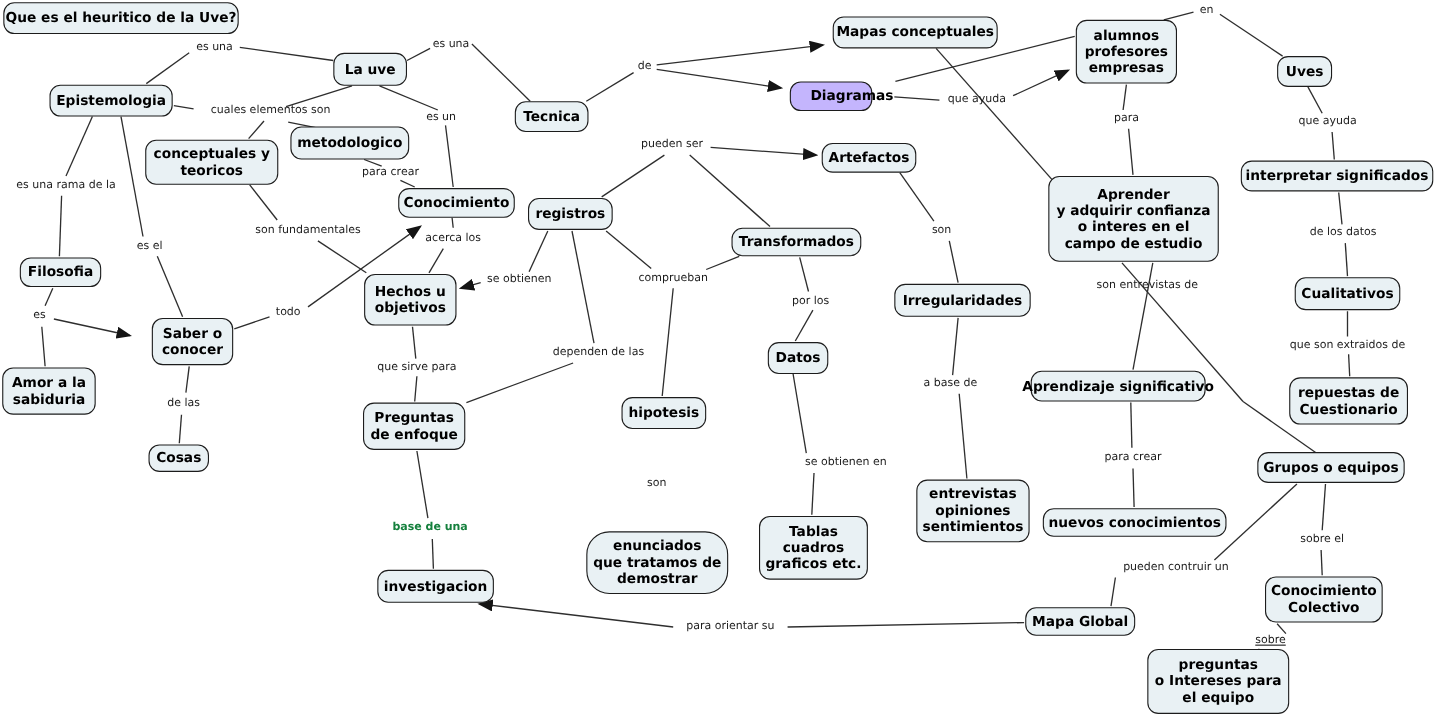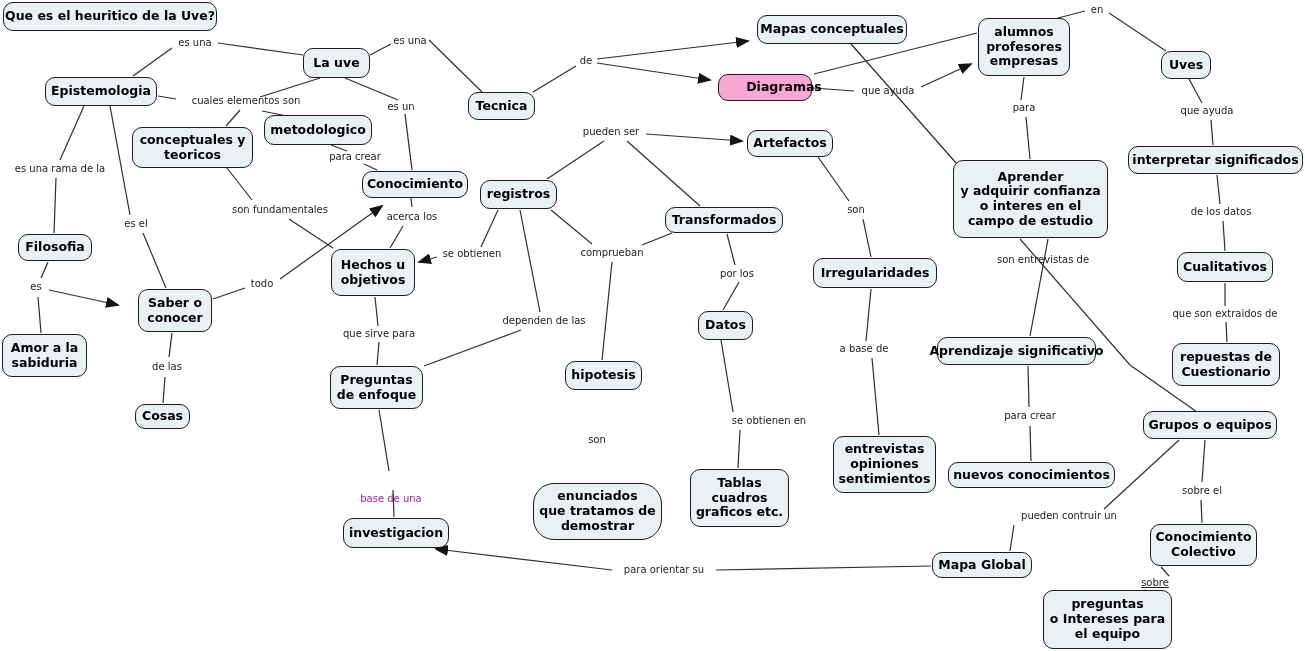--- a/index.html
+++ b/index.html
@@ -114,21 +114,21 @@
   </svg>
   <div id="node-layer">
       <div class="node" style="left: 3px; top: 2px; width: 214px; height: 29px; background: rgb(233, 241, 244); border-color: rgb(28, 28, 28);">Que es el heuritico de la Uve?</div>
       <div class="node" style="left: 303px; top: 48px; width: 67px; height: 30px; background: rgb(233, 241, 244); border-color: rgb(28, 28, 28);">La uve</div>
       <div class="node" style="left: 45px; top: 77px; width: 112px; height: 29px; background: rgb(233, 241, 244); border-color: rgb(28, 28, 28);">Epistemologia</div>
       <div class="node" style="left: 132px; top: 127px; width: 121px; height: 41px; background: rgb(233, 241, 244); border-color: rgb(28, 28, 28);">conceptuales y
 teoricos</div>
       <div class="node" style="left: 264px; top: 115px; width: 108px; height: 30px; background: rgb(233, 241, 244); border-color: rgb(28, 28, 28);">metodologico</div>
       <div class="node" style="left: 468px; top: 92px; width: 67px; height: 28px; background: rgb(233, 241, 244); border-color: rgb(28, 28, 28);">Tecnica</div>
       <div class="node" style="left: 757px; top: 15px; width: 150px; height: 29px; background: rgb(233, 241, 244); border-color: rgb(28, 28, 28);">Mapas conceptuales</div>
-      <div class="node" style="left: 718px; top: 74px; width: 94px; height: 27px; background: #f9a8d4; border-color: rgb(28, 28, 28); padding-left: 40px;">Diagramas</div>
+      <div class="node" style="left: 718px; top: 74px; width: 75px; height: 27px; background: #c4b5fd; border-color: rgb(28, 28, 28); padding-left: 40px;">Diagramas</div>
       <div class="node" style="left: 747px; top: 130px; width: 86px; height: 27px; background: rgb(233, 241, 244); border-color: rgb(28, 28, 28);">Artefactos</div>
       <div class="node" style="left: 978px; top: 18px; width: 92px; height: 58px; background: rgb(233, 241, 244); border-color: rgb(28, 28, 28);">alumnos
 profesores
 empresas</div>
       <div class="node" style="left: 1161px; top: 51px; width: 50px; height: 28px; background: rgb(233, 241, 244); border-color: rgb(28, 28, 28);">Uves</div>
       <div class="node" style="left: 1128px; top: 146px; width: 175px; height: 28px; background: rgb(233, 241, 244); border-color: rgb(28, 28, 28);">interpretar significados</div>
       <div class="node" style="left: 362px; top: 171px; width: 106px; height: 27px; background: rgb(233, 241, 244); border-color: rgb(28, 28, 28);">Conocimiento</div>
       <div class="node" style="left: 480px; top: 180px; width: 77px; height: 29px; background: rgb(233, 241, 244); border-color: rgb(28, 28, 28);">registros</div>
       <div class="node" style="left: 18px; top: 234px; width: 74px; height: 27px; background: rgb(233, 241, 244); border-color: rgb(28, 28, 28);">Filosofia</div>
       <div class="node" style="left: 138px; top: 289px; width: 74px; height: 43px; background: rgb(233, 241, 244); border-color: rgb(28, 28, 28);">Saber o
@@ -197,18 +197,18 @@
       <div class="link-label" style="left: 262px; top: 284px; color: rgb(27, 27, 27);">todo</div>
       <div class="link-label" style="left: 379px; top: 334px; color: rgb(27, 27, 27);">que sirve para</div>
       <div class="link-label" style="left: 544px; top: 321px; color: rgb(27, 27, 27);">dependen de las</div>
       <div class="link-label" style="left: 167px; top: 367px; color: rgb(27, 27, 27);">de las</div>
       <div class="link-label" style="left: 864px; top: 349px; color: rgb(27, 27, 27);">a base de</div>
       <div class="link-label" style="left: 1225px; top: 314px; color: rgb(27, 27, 27);">que son extraidos de</div>
       <div class="link-label" style="left: 597px; top: 440px; color: rgb(27, 27, 27);">son</div>
       <div class="link-label" style="left: 769px; top: 421px; color: rgb(27, 27, 27);">se obtienen en</div>
       <div class="link-label" style="left: 1030px; top: 416px; color: rgb(27, 27, 27);">para crear</div>
       <div class="link-label" style="left: 1202px; top: 491px; color: rgb(27, 27, 27);">sobre el</div>
-      <div class="link-label" style="left: 391px; top: 499px; color: #a21caf;">base de una</div>
+      <div class="link-label" style="left: 391px; top: 480px; color: #15803d; font-weight: bold;">base de una</div>
       <div class="link-label" style="left: 1069px; top: 516px; color: rgb(27, 27, 27);">pueden contruir un</div>
       <div class="link-label" style="left: 1155px; top: 583px; color: rgb(27, 27, 27); text-decoration: underline;">sobre</div>
       <div class="link-label" style="left: 664px; top: 570px; color: rgb(27, 27, 27);">para orientar su</div>
     </div>
 </div>
 
 </body></html>

